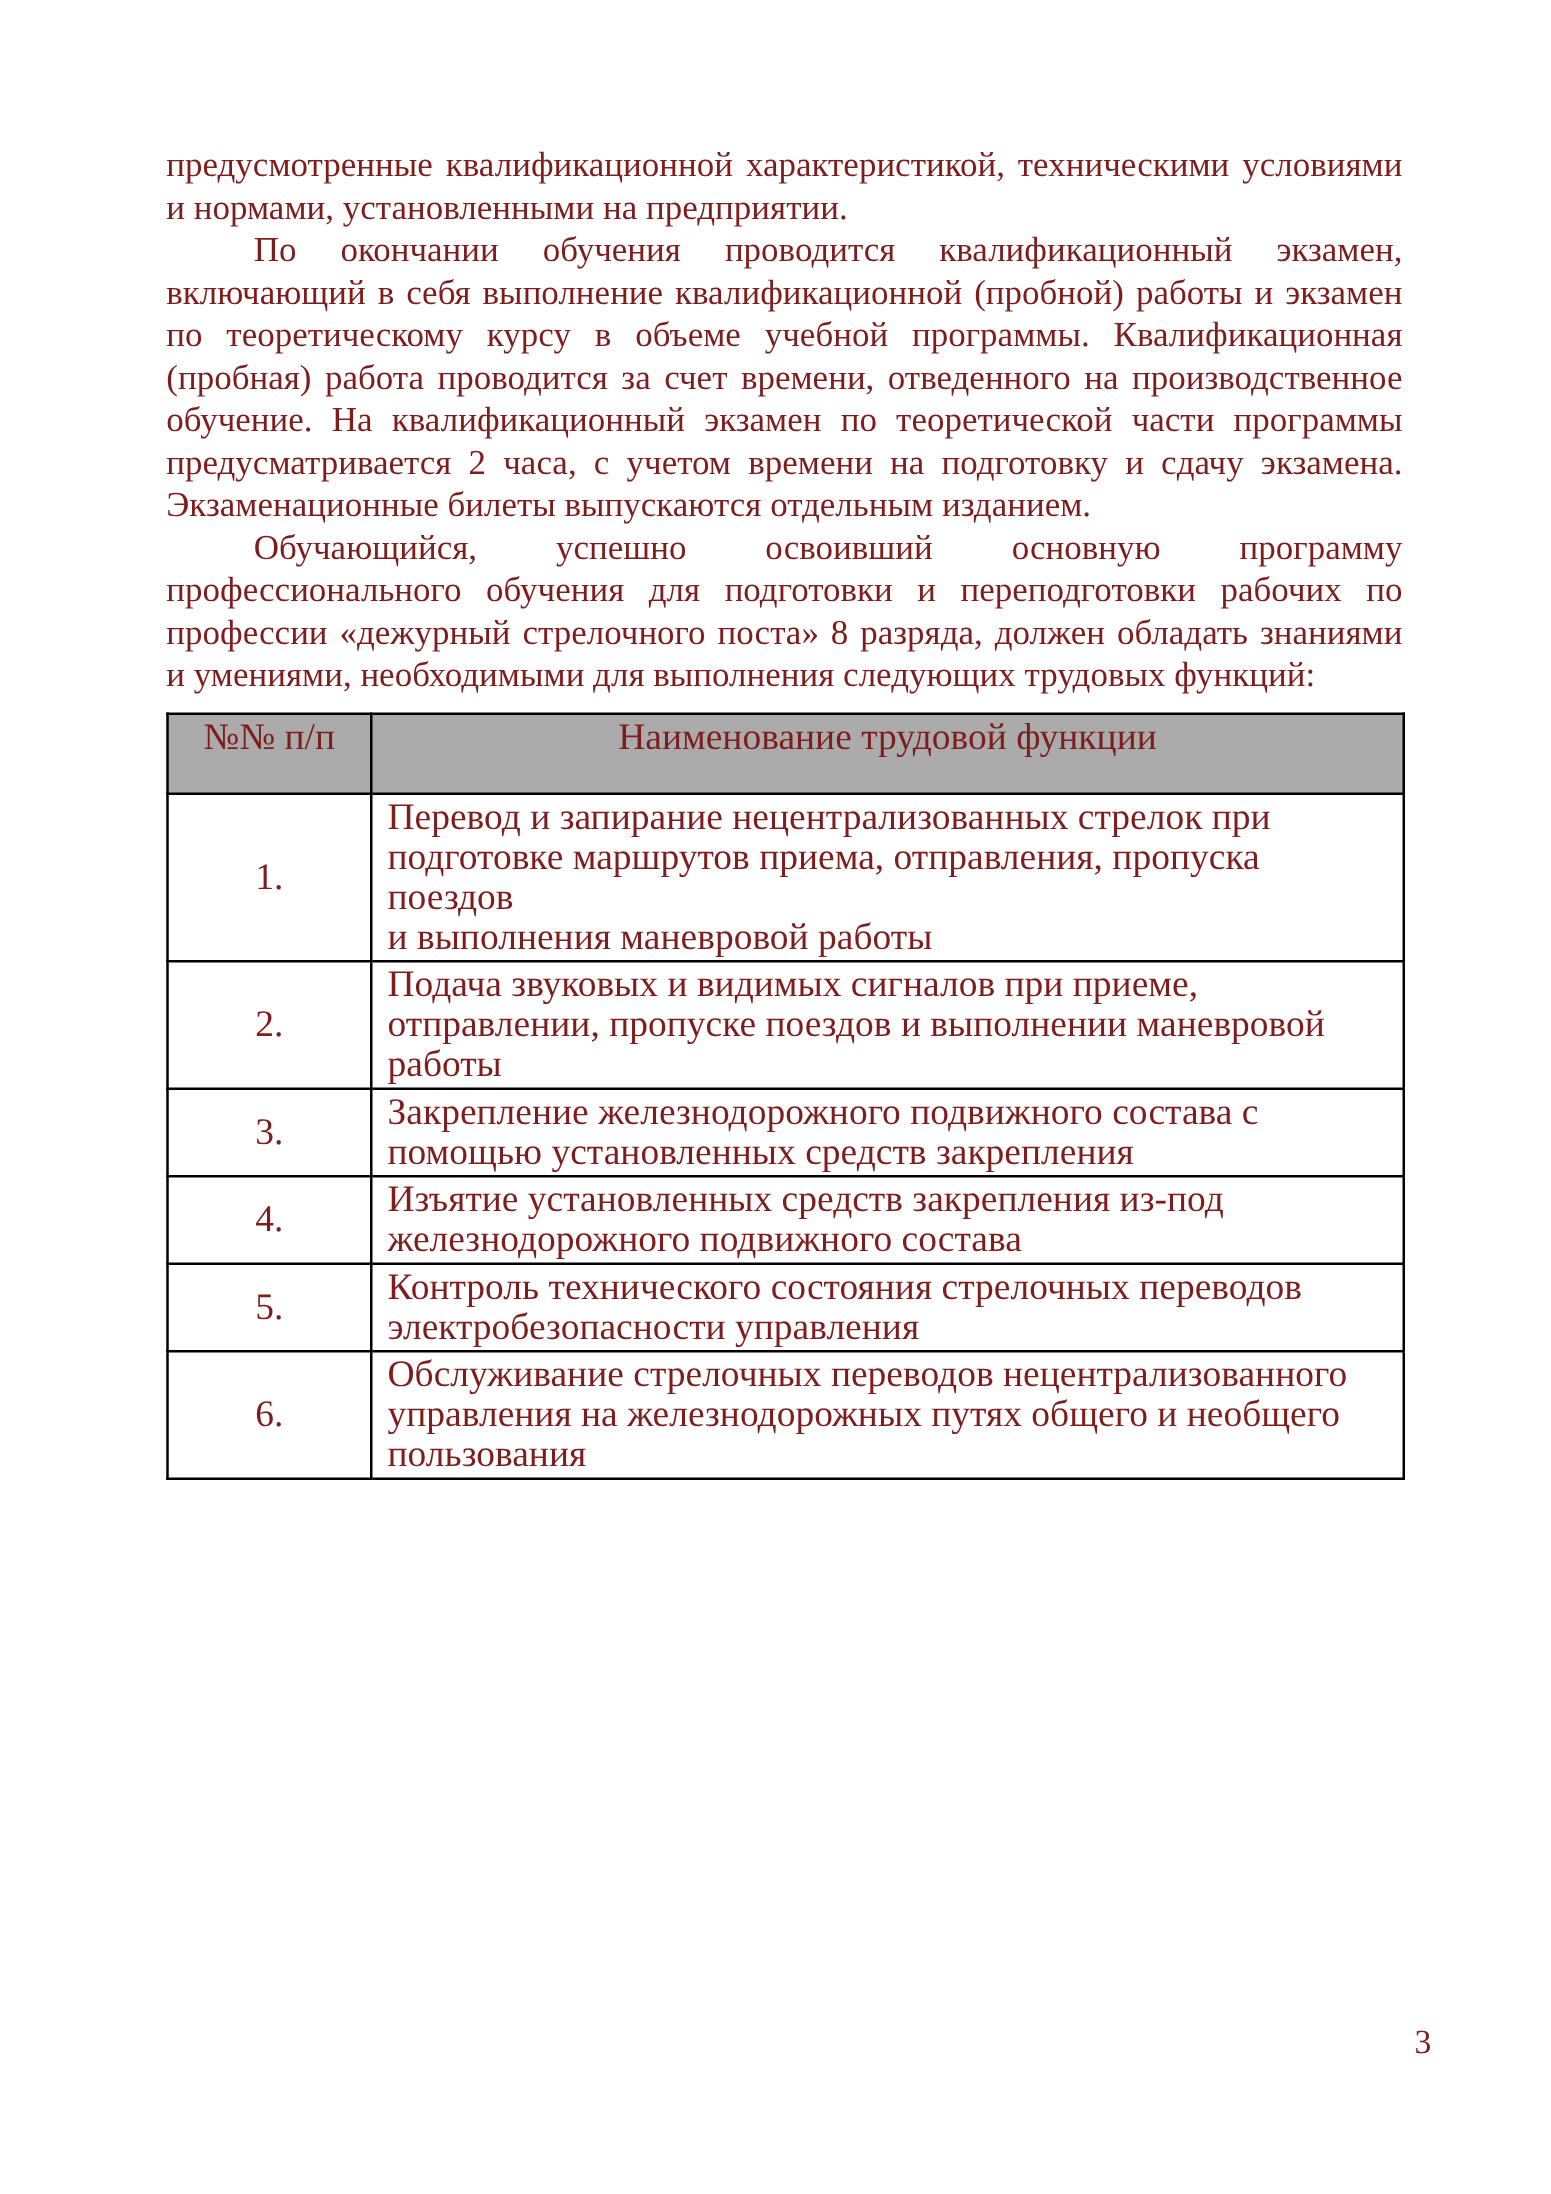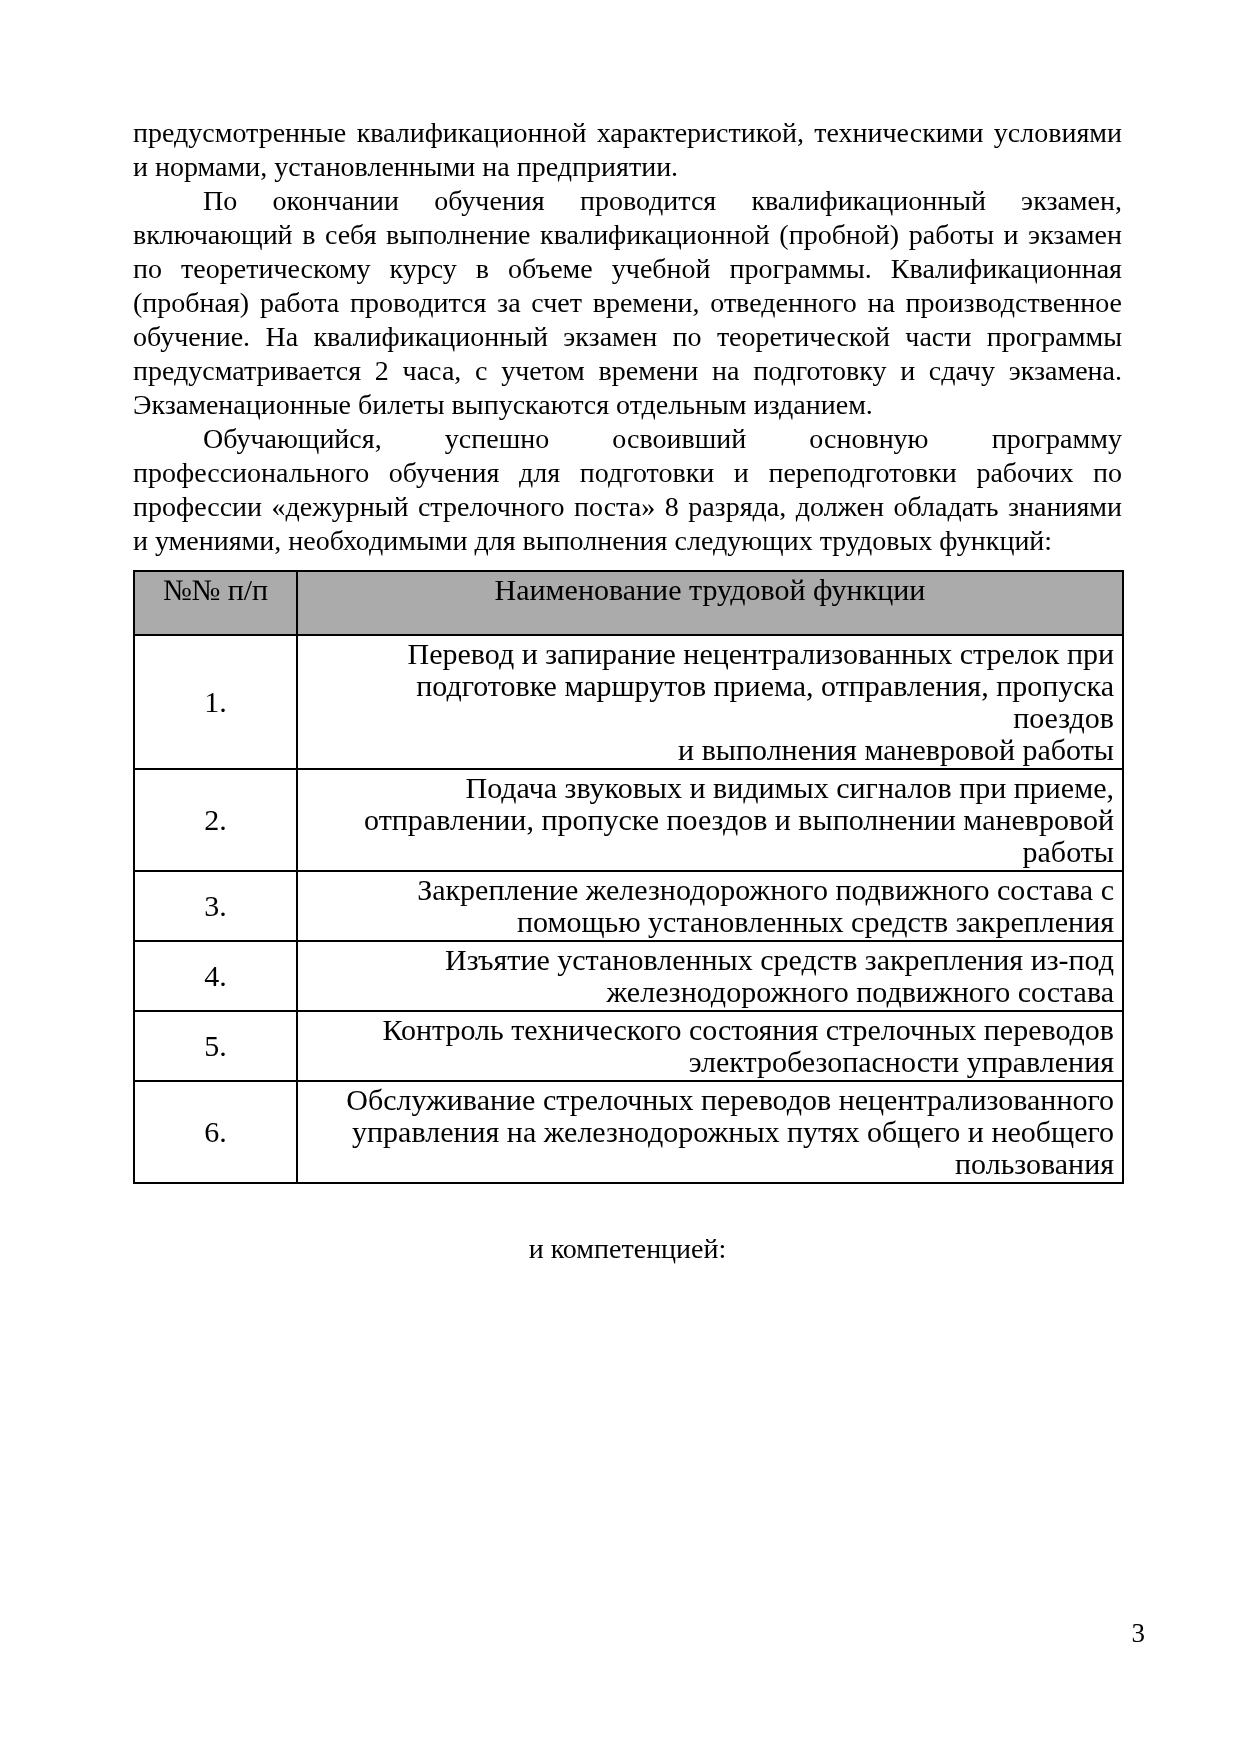--- a/index.html
+++ b/index.html
@@ -1,21 +1,21 @@
 <!DOCTYPE html>
 <html lang="ru"><head>
 <meta charset="utf-8">
 <style>
   html, body { margin: 0; padding: 0; background: #ffffff; }
   .page {
     position: relative;
     width: 1241px;
     height: 1755px;
     background: #ffffff;
-    color: #000000;
+    color: #7f1d1d;
     font-family: "Liberation Serif", "DejaVu Serif", serif;
     overflow: hidden;
     box-sizing: border-box;
   }
   .content {
     box-sizing: border-box;
     padding: 116px 119px 0 133px;
   }
   .para {
     margin: 0;
@@ -51,21 +51,21 @@
     vertical-align: top;
     text-align: center;
     padding: 2px 4px 26px 4px;
   }
   .func-table td.num-cell {
     text-align: center;
     vertical-align: middle;
     padding: 2px;
   }
   .func-table td.fn-cell {
-    text-align: right;
+    text-align: left;
     vertical-align: middle;
     padding: 2px 8px 2px 12px;
     white-space: pre-line;
   }
   .competency {
     margin-top: 48px;
     text-align: center;
     text-indent: 0;
   }
   .para.compliance { margin-top: 28px; }
@@ -131,19 +131,18 @@
         </tr>
         <tr>
           <td class="num-cell">6.</td>
           <td class="fn-cell">Обслуживание стрелочных переводов нецентрализованного
 управления на железнодорожных путях общего и необщего
 пользования</td>
         </tr>
       </tbody>
     </table>
 
-    <p class="para competency">и компетенцией:</p>
 
 
   </div>
 
   <div class="page-number">3</div>
 </div>
 
 </body></html>

